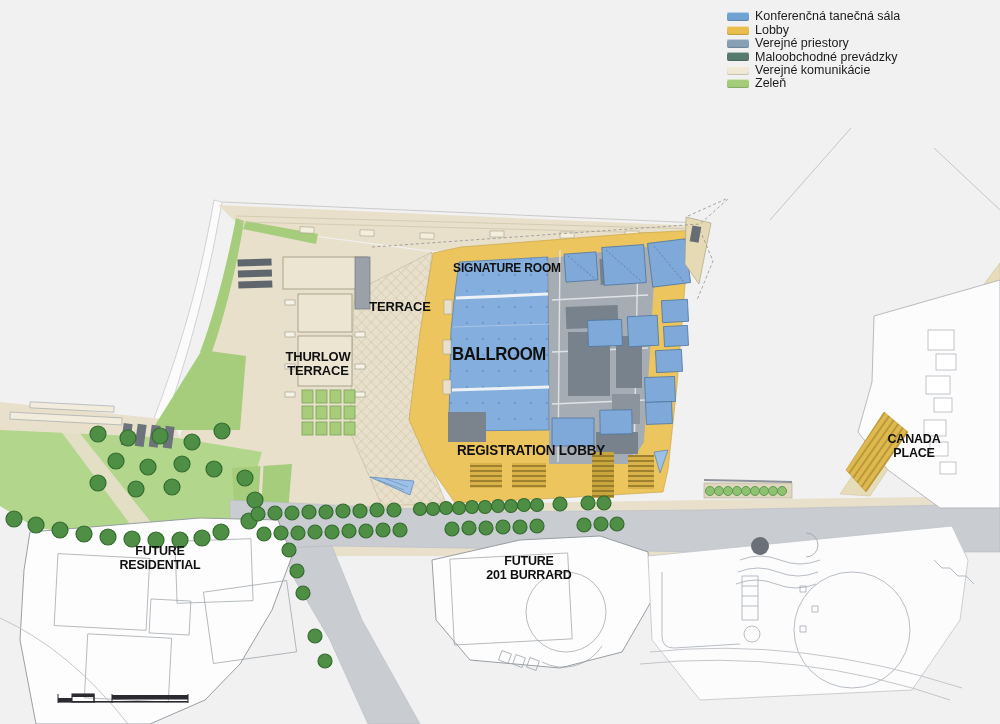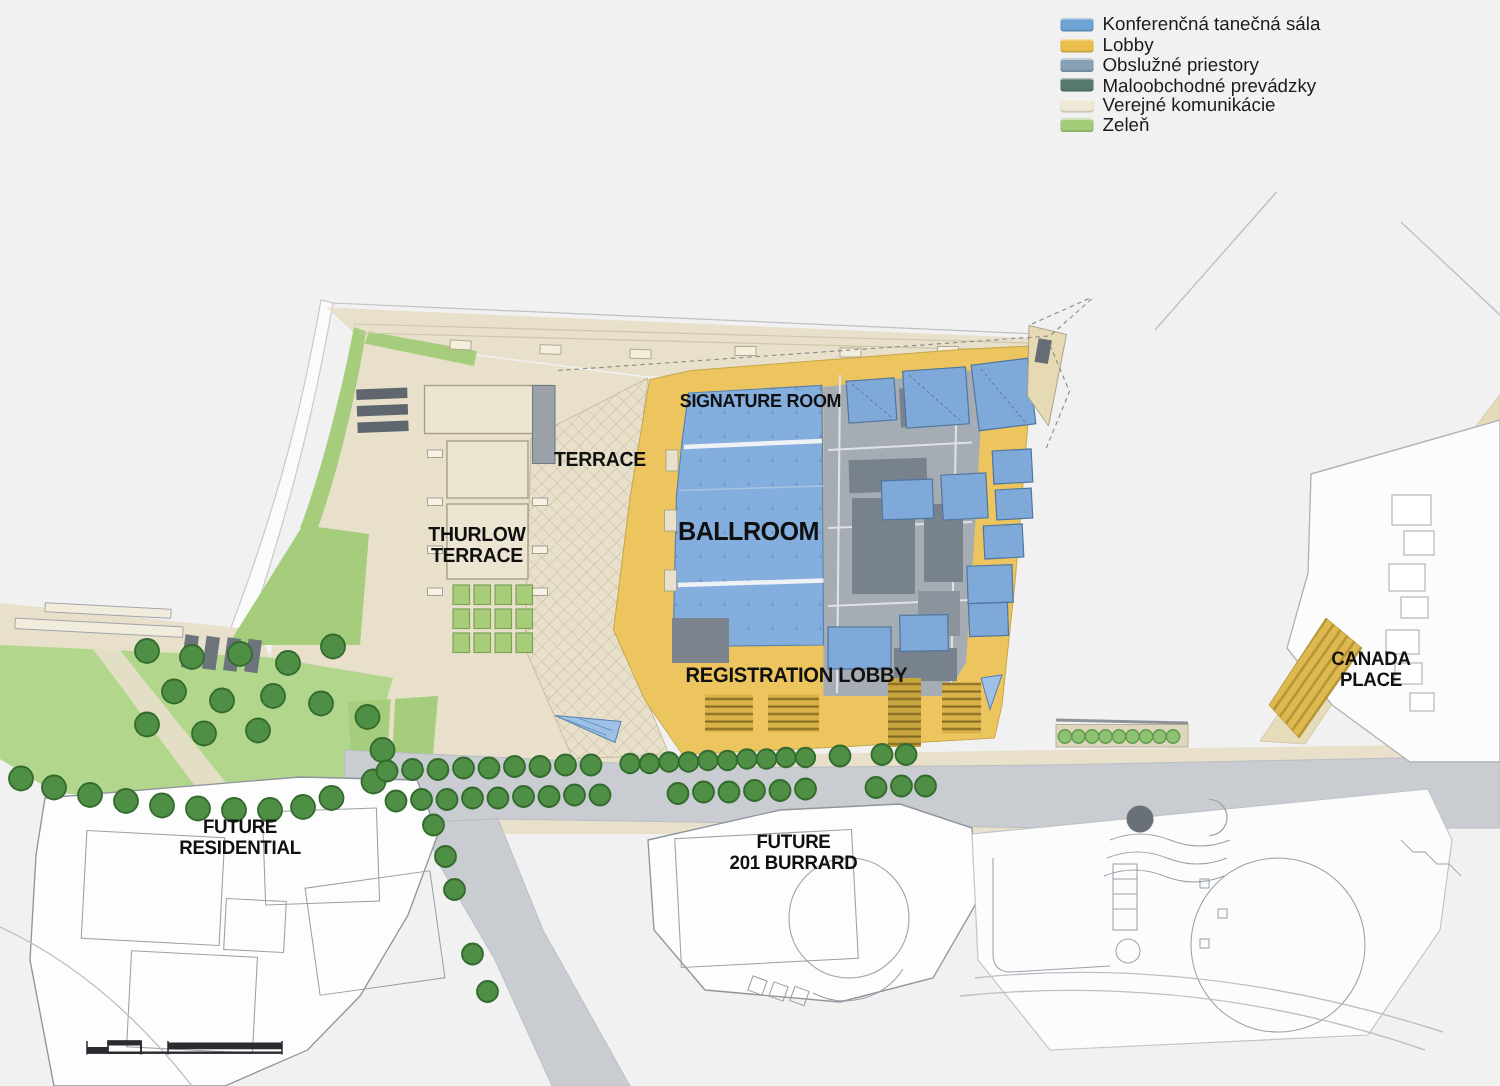--- a/index.html
+++ b/index.html
@@ -5,21 +5,21 @@
   html,body{margin:0;padding:0;background:#ffffff;}
   #stage{position:relative;width:1000px;height:724px;background:#f1f1f2;overflow:hidden;
          font-family:"Liberation Sans",sans-serif;}
   #plan-svg{position:absolute;left:0;top:0;}
   
   .lbl{position:absolute;transform:translate(-50%,-50%) scaleX(.96);font-weight:bold;color:#101010;
        white-space:pre-line;text-align:center;line-height:1.04;letter-spacing:-0.2px;
        font-family:"Liberation Sans",sans-serif;}
   
   .legend{position:absolute;left:707px;top:10px;}
-  .lrow{display:flex;align-items:center;height:13.4px;}
+  .lrow{display:flex;align-items:center;height:13.4px;margin-left:20px;}
   .sw{width:22px;height:9px;margin-right:6px;border-radius:2px;flex:0 0 auto;
       box-shadow:inset 0 1px 0 rgba(255,255,255,.5),inset 0 -1px 1px rgba(0,0,0,.18);}
   .ltext{font-size:12.5px;color:#1b1b1b;line-height:1;white-space:nowrap;}
   .sw0{background:#6fa3d3}.sw1{background:#eabe4d}.sw2{background:#87a0b3}
   .sw3{background:#567a6e}.sw4{background:#efe9d6}.sw5{background:#a4cd7a}
 </style>
 </head>
 <body>
 
 <div id="stage">
@@ -412,21 +412,21 @@
   <div class="lrow">
     <span class="sw sw0"></span>
     <span class="ltext">Konferenčná tanečná sála</span>
   </div>
   <div class="lrow">
     <span class="sw sw1"></span>
     <span class="ltext">Lobby</span>
   </div>
   <div class="lrow">
     <span class="sw sw2"></span>
-    <span class="ltext">Obslužné priestory</span>
+    <span class="ltext">Verejné priestory</span>
   </div>
   <div class="lrow">
     <span class="sw sw3"></span>
     <span class="ltext">Maloobchodné prevádzky</span>
   </div>
   <div class="lrow">
     <span class="sw sw4"></span>
     <span class="ltext">Verejné komunikácie</span>
   </div>
   <div class="lrow">

